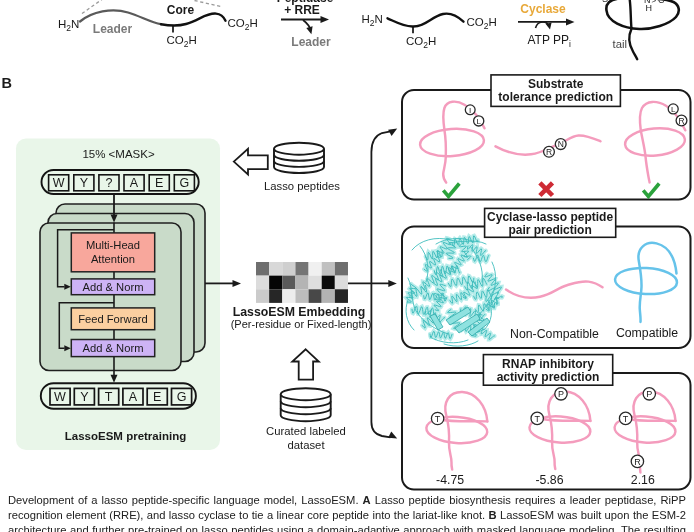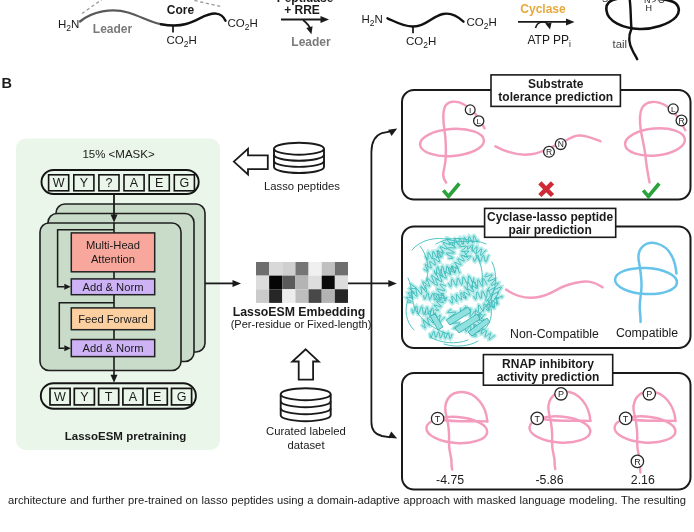--- a/index.html
+++ b/index.html
@@ -320,14 +320,16 @@
 <circle cx="649.3" cy="393.8" r="6.2" fill="#ffffff" stroke="#2a2a2a" stroke-width="1.3"></circle>
         <text x="649.3" y="397.0" font-size="9" text-anchor="middle" fill="#1a1a1a">P</text>
 <circle cx="637.4" cy="461.4" r="6.2" fill="#ffffff" stroke="#2a2a2a" stroke-width="1.3"></circle>
         <text x="637.4" y="464.6" font-size="9" text-anchor="middle" fill="#1a1a1a">R</text>
 <text x="450.1" y="483.5" font-size="12.3" text-anchor="middle" fill="#1a1a1a">-4.75</text>
 <text x="549.5" y="483.5" font-size="12.3" text-anchor="middle" fill="#1a1a1a">-5.86</text>
 <text x="642.8" y="483.5" font-size="12.3" text-anchor="middle" fill="#1a1a1a">2.16</text>
 </g>
 </svg>
 <div id="cap">
+<div>Development of a lasso peptide-specific language model, LassoESM. <b>A</b> Lasso peptide biosynthesis requires a leader peptidase, RiPP</div>
+<div>recognition element (RRE), and lasso cyclase to tie a linear core peptide into the lariat-like knot. <b>B</b> LassoESM was built upon the ESM-2</div>
 <div>architecture and further pre-trained on lasso peptides using a domain-adaptive approach with masked language modeling. The resulting</div>
 </div>
 </div>
 </body></html>

